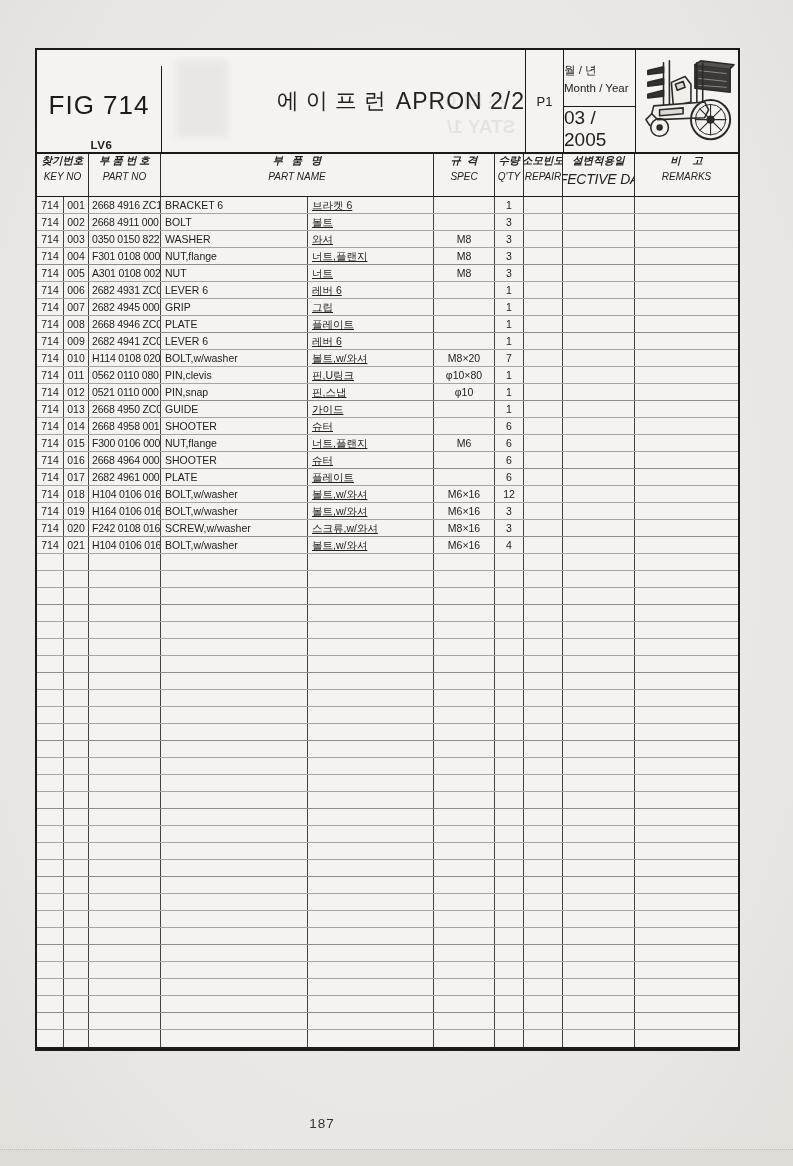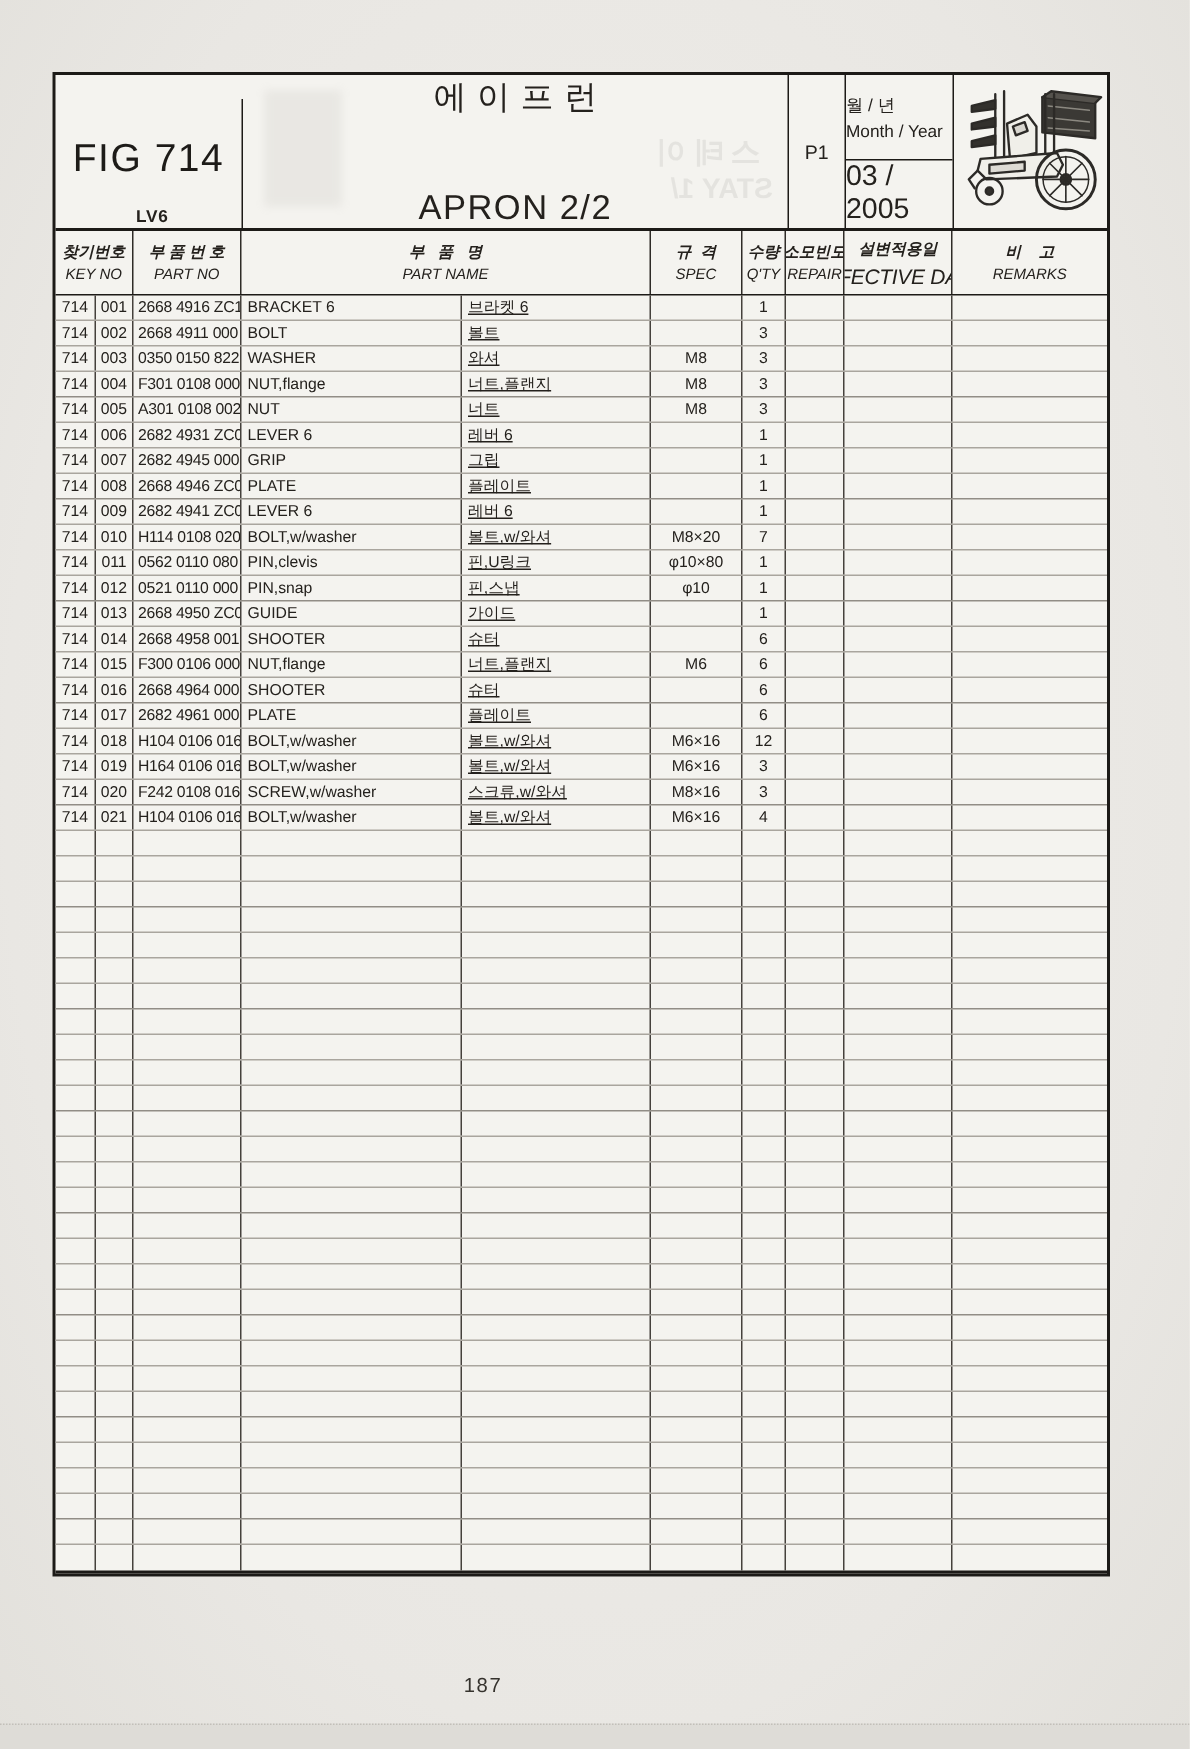--- a/index.html
+++ b/index.html
@@ -19,42 +19,42 @@
     border:2px solid #1c1a17;background:#f4f3ef;box-sizing:border-box;
   }
 
   
   .head-band{display:grid;grid-template-columns:125px 364px 38px 72px 106px;height:102px;border-bottom:2px solid #1c1a17;}
   .head-band > div{border-right:1.5px solid #1c1a17;position:relative;box-sizing:border-box;}
   .head-band > div:last-child{border-right:none;}
   .fig-cell{display:flex;align-items:center;justify-content:center;margin-top:16px;}
   .fig-label{font-size:26px;letter-spacing:1px;color:#1d1b18;margin-top:-8px;}
   .model-code{position:absolute;left:52%;bottom:1px;transform:translateX(-50%);font-size:11.5px;font-weight:bold;letter-spacing:.5px;}
-  .title-cell{display:flex;flex-direction:column;align-items:center;justify-content:space-between;gap:3px;}
+  .title-cell{display:flex;flex-direction:row;align-items:center;justify-content:flex-end;gap:3px;}
   .title-kr{font-size:22px;letter-spacing:7px;text-indent:7px;}
   .title-en{font-size:23px;letter-spacing:1px;}
   .p1-cell{display:flex;align-items:center;justify-content:center;font-size:13px;}
   .month-cell{display:flex;flex-direction:column;}
   .month-top{flex:0 0 57px;border-bottom:1.5px solid #1c1a17;display:flex;flex-direction:column;align-items:flex-start;justify-content:center;gap:4px;box-sizing:border-box;}
   .month-kr{font-size:11.5px;}
   .month-en{font-size:11.5px;}
   .month-bottom{flex:1;display:flex;align-items:flex-start;justify-content:center;font-size:19px;}
   .vehicle-cell{display:flex;align-items:center;justify-content:center;padding:3px;}
   .vehicle-cell svg{width:98px;height:94px;}
 
   
   .bleed{position:absolute;color:#8a8882;opacity:.14;transform:scaleX(-1);font-weight:bold;pointer-events:none;white-space:nowrap;filter:blur(.4px);}
   .bleed-stay-kr{right:18px;top:38px;font-size:20px;letter-spacing:5px;}
   .bleed-stay-en{right:10px;top:66px;font-size:19px;}
   .bleed-note{position:absolute;right:64px;bottom:14px;font-size:13px;}
   .smudge{position:absolute;background:#b9b6b0;opacity:.18;filter:blur(3px);pointer-events:none;}
 
   
   .col-head{display:grid;grid-template-columns:52px 72px 273px 61px 29px 39px 72px 1fr;height:42px;border-bottom:1.5px solid #1c1a17;}
-  .col-head > div{border-right:1px solid #2e2b27;display:flex;flex-direction:column;align-items:center;justify-content:center;gap:3px;box-sizing:border-box;overflow:hidden;}
+  .col-head > div{border-right:1px solid #2e2b27;display:flex;flex-direction:column;align-items:center;gap:3px;box-sizing:border-box;overflow:hidden;}
   .col-head > div:last-child{border-right:none;}
   .ch-kr{font-size:10.5px;font-style:italic;font-weight:bold;white-space:pre;}
   .ch-en{font-size:10px;font-style:italic;white-space:nowrap;}
   .ch-en.small{font-size:14px;letter-spacing:-.2px;}
 
   
   .rows-wrap{border-bottom:2px solid #1c1a17;}
   .prow{display:grid;grid-template-columns:27px 25px 72px 147px 126px 61px 29px 39px 72px 1fr;height:17px;border-bottom:1px solid #a9a59e;box-sizing:border-box;}
   .prow:nth-child(4n){border-bottom-color:#918d86;}
   .prow:last-child{border-bottom:none;}

